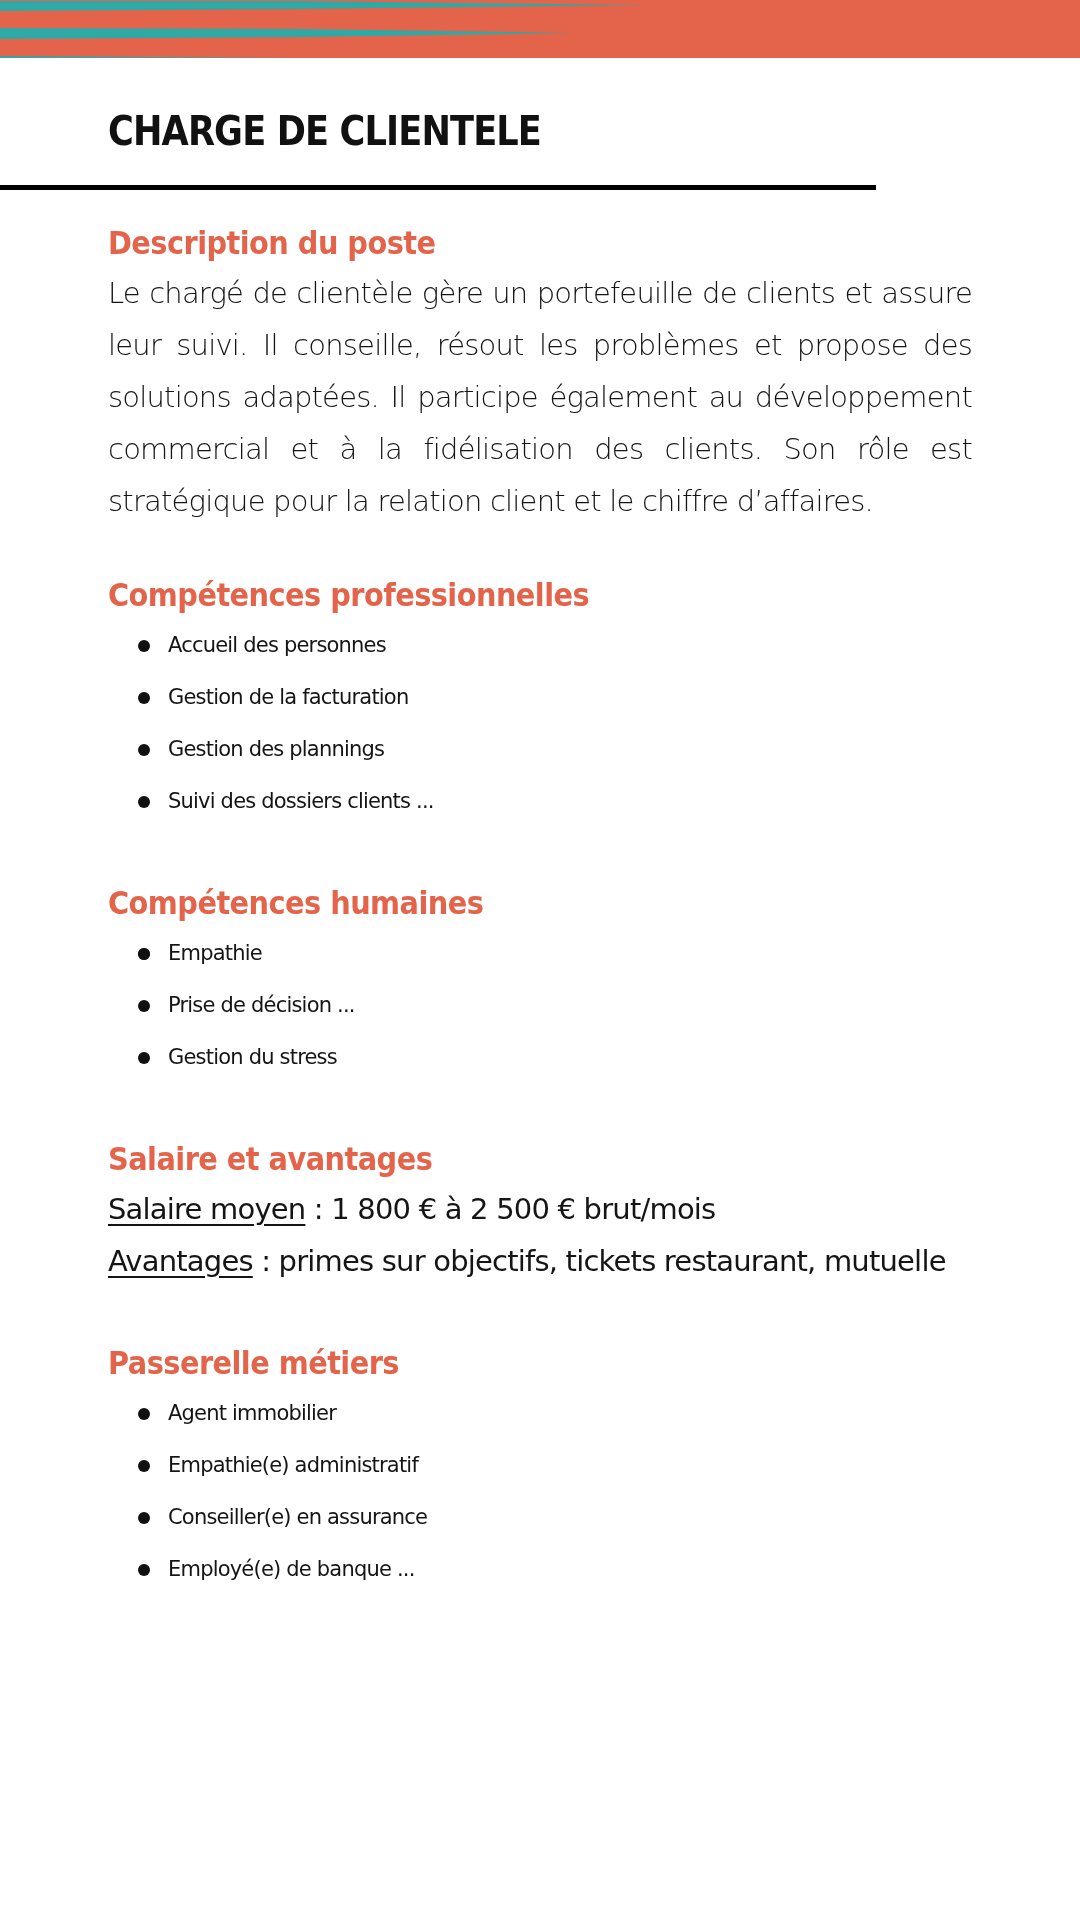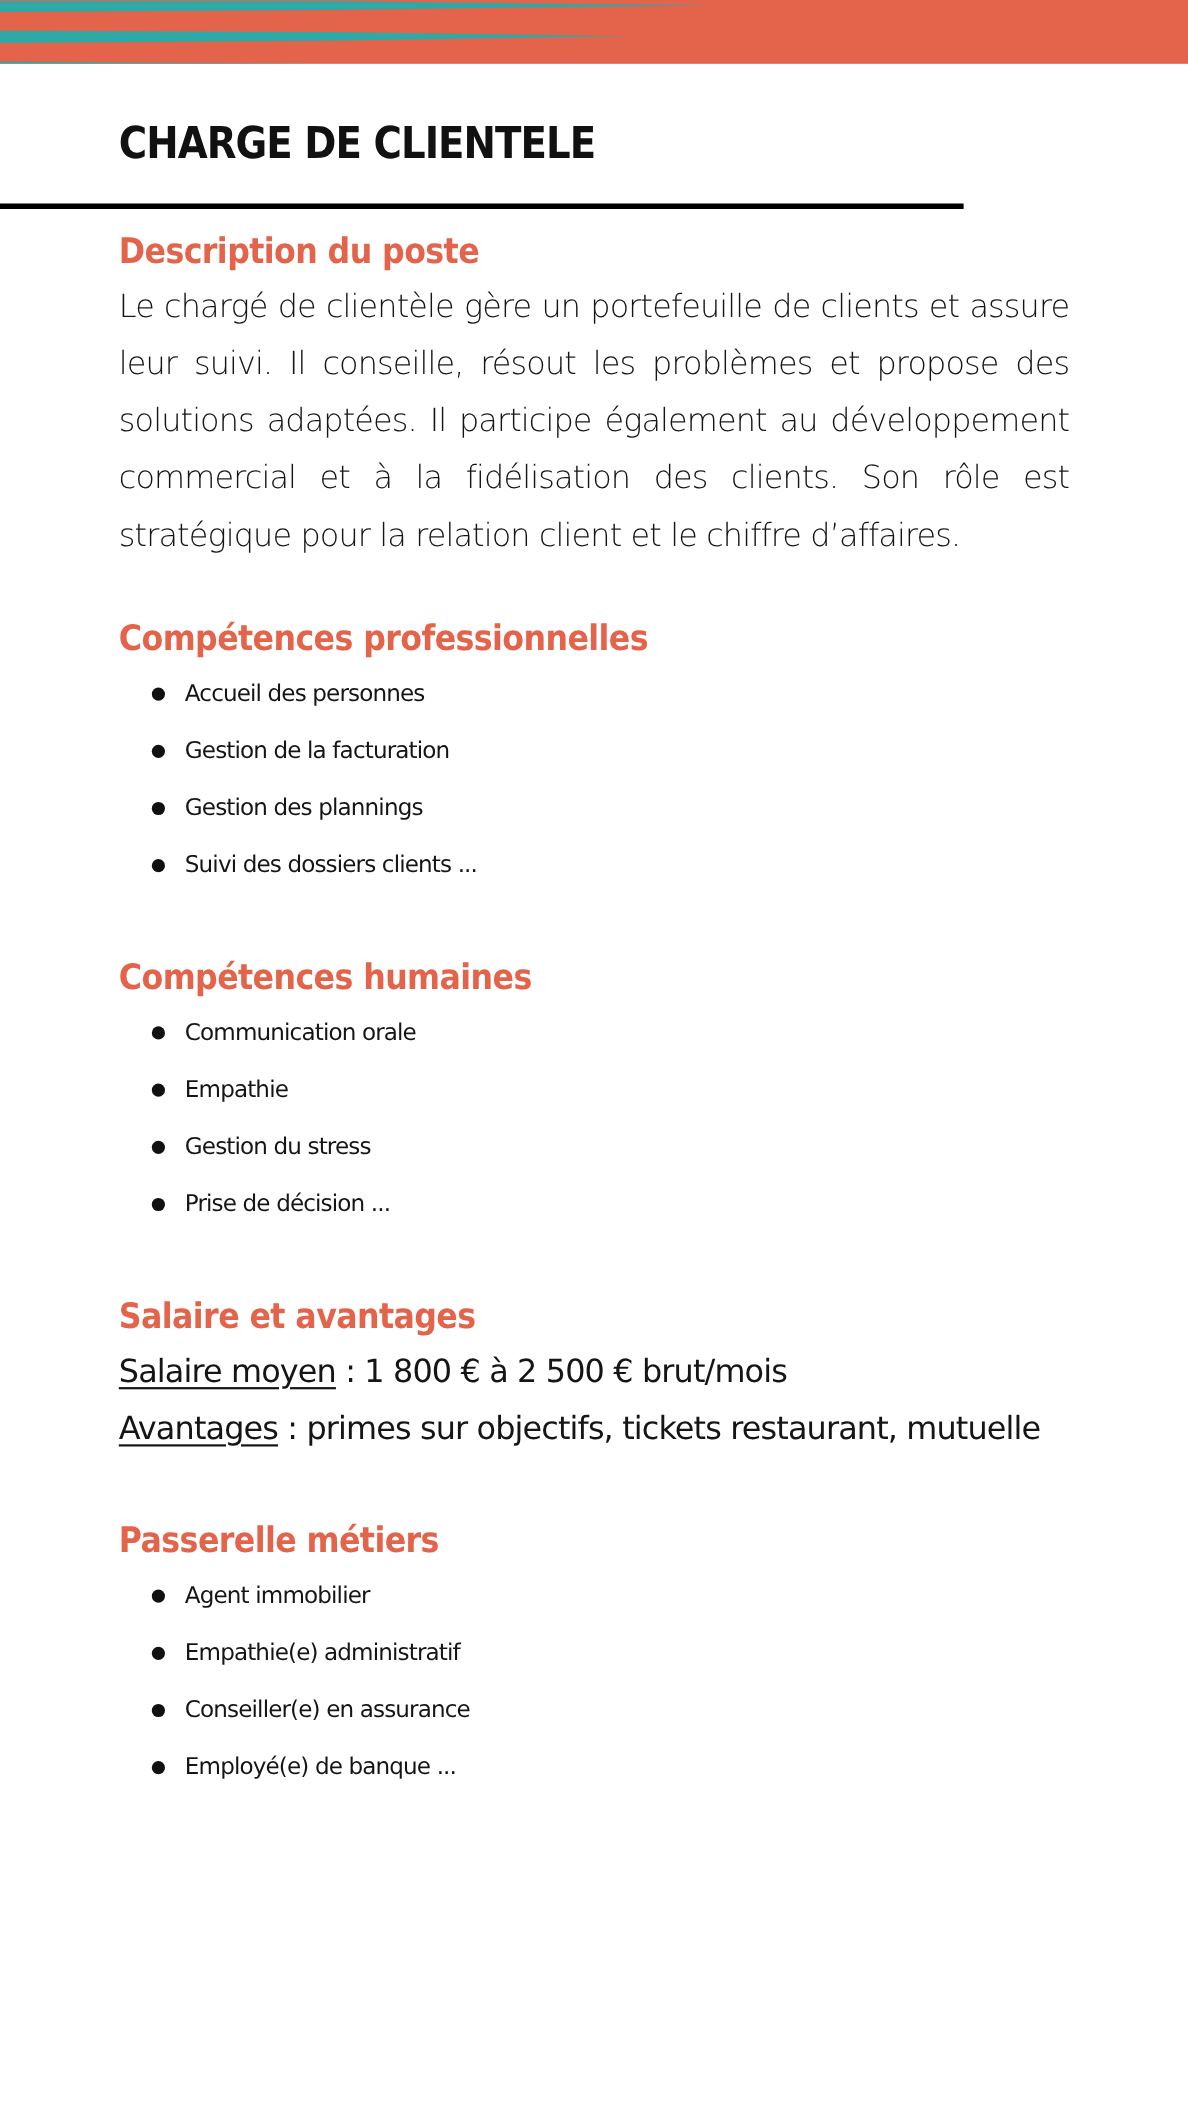--- a/index.html
+++ b/index.html
@@ -6,21 +6,21 @@
     html, body { width: 1080px; height: 1920px; background: #ffffff; overflow: hidden; }
     body { position: relative; font-family: "DejaVu Sans", sans-serif; color: #111111; }
 
     .banner { position: absolute; left: 0; top: 0; width: 1080px; height: 58px; background: #e3644a; overflow: hidden; }
     .banner svg { position: absolute; left: 0; top: 0; }
 
     .title { position: absolute; left: 108px; top: 108px; font-family: "DejaVu Sans", sans-serif; font-weight: bold;
       font-size: 40px; letter-spacing: -1px; color: #111111; transform: scaleX(0.88); transform-origin: left center; }
     .rule { position: absolute; left: 0; top: 185px; width: 876px; height: 5px; background: #000000; }
 
-    .content { position: absolute; left: 108px; top: 204px; width: 864px; }
+    .content { position: absolute; left: 108px; top: 219px; width: 864px; }
     .section-title { font-family: "DejaVu Sans", sans-serif; font-weight: bold; color: #e3644a; font-size: 32px;
       line-height: 48px; letter-spacing: -0.6px; transform: scaleX(0.9); transform-origin: left center; white-space: nowrap; }
     .para { font-size: 29px; line-height: 52px; text-align: justify; letter-spacing: -0.8px; font-weight: 300; color: #151515; }
     .section { margin-bottom: 52px; }
 
     ul.bullets { list-style: none; padding-left: 30px; }
     ul.bullets li { position: relative; font-size: 21px; line-height: 52px; letter-spacing: -0.8px; padding-left: 30px; color: #151515; }
     ul.bullets li .dot { position: absolute; left: 0; top: 21px; width: 12px; height: 12px; border-radius: 50%; background: #111111; }
 
     .kv { font-size: 29px; line-height: 52px; letter-spacing: -0.8px; color: #151515; white-space: nowrap; }
@@ -53,24 +53,24 @@
       <li><span class="dot"></span><span>Accueil des personnes</span></li>
       <li><span class="dot"></span><span>Gestion de la facturation</span></li>
       <li><span class="dot"></span><span>Gestion des plannings</span></li>
       <li><span class="dot"></span><span>Suivi des dossiers clients ...</span></li>
     </ul>
   </section>
 
   <section class="section">
     <h2 class="section-title">Compétences humaines</h2>
     <ul class="bullets">
-      <li><span class="dot"></span><span>Communication orale</span></li>
+      <li><span class="dot"></span></li>
       <li><span class="dot"></span><span>Empathie</span></li>
+      <li><span class="dot"></span><span>Prise de décision ...</span></li>
       <li><span class="dot"></span><span>Gestion du stress</span></li>
-      <li><span class="dot"></span><span>Prise de décision ...</span></li>
     </ul>
   </section>
 
   <section class="section">
     <h2 class="section-title">Salaire et avantages</h2>
     <div class="kv">
       <span class="k">Salaire moyen</span><span> : 1 800 € à 2 500 € brut/mois</span>
     </div>
     <div class="kv">
       <span class="k">Avantages</span><span> : primes sur objectifs, tickets restaurant, mutuelle</span>

